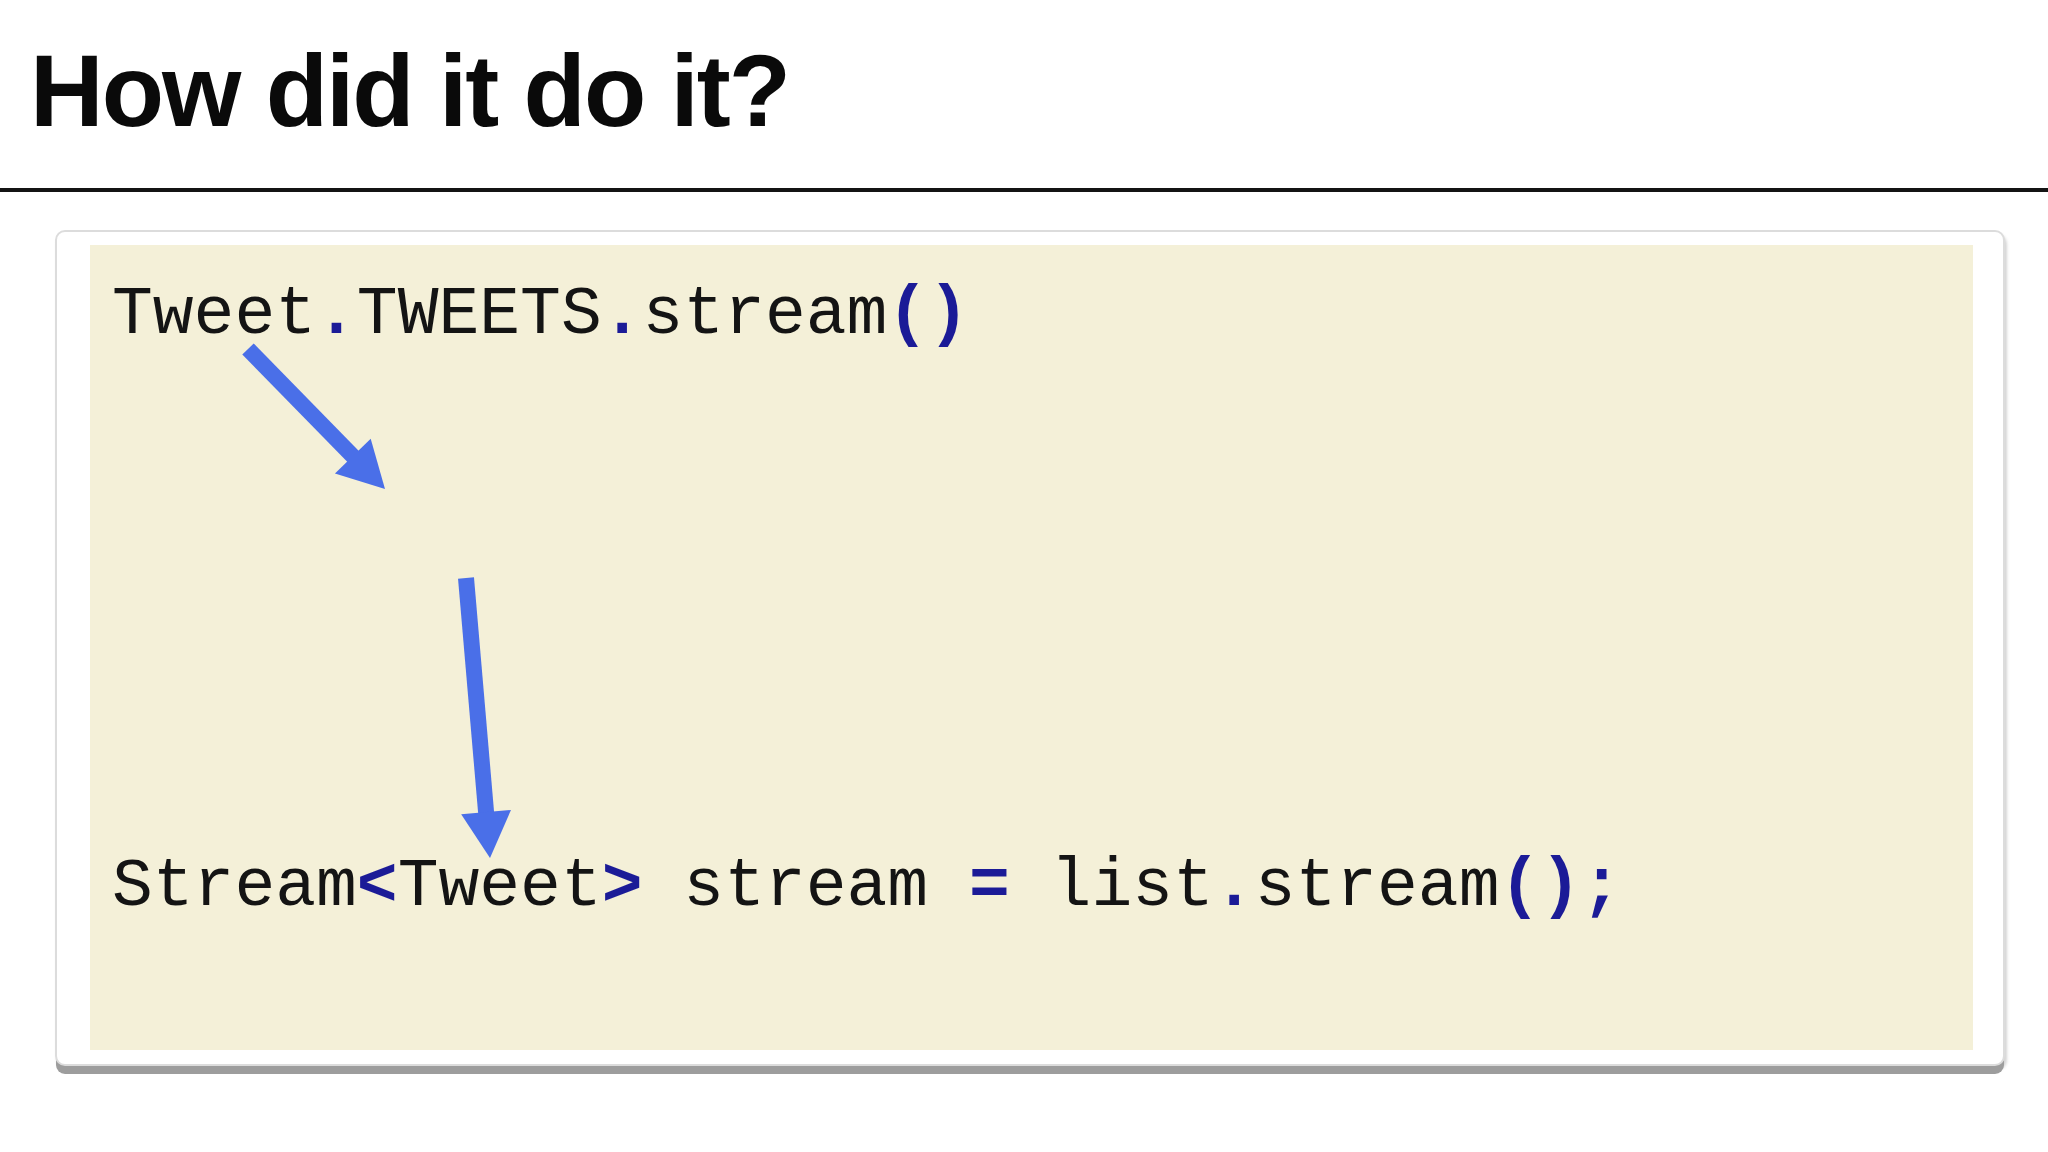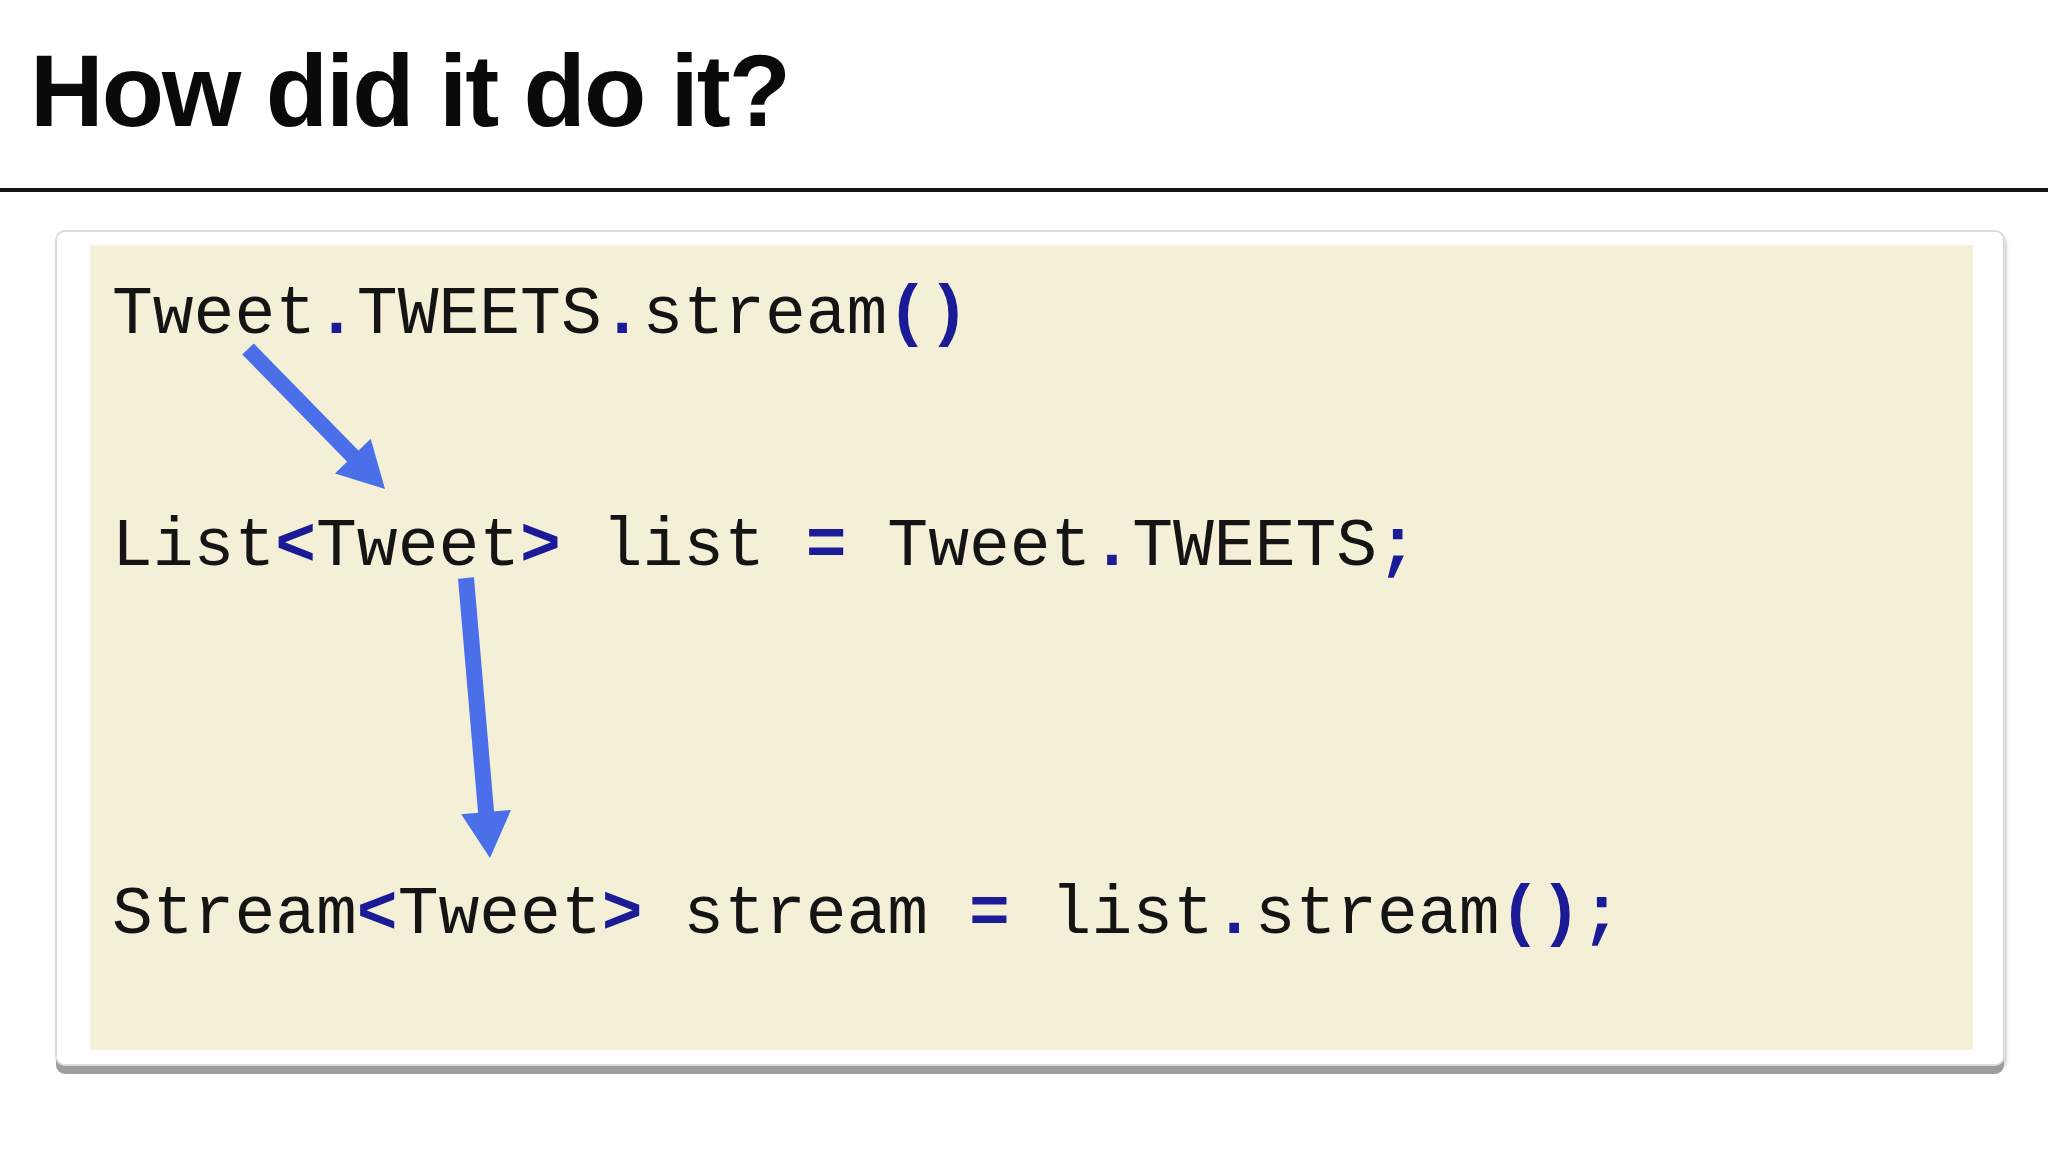--- a/index.html
+++ b/index.html
@@ -52,21 +52,21 @@
     position: absolute;
     left: 112px;
     font-family: "Liberation Mono", monospace;
     font-size: 68px;
     line-height: 68px;
     white-space: pre;
     color: var(--code-fg, #141414);
   }
   .code-line.l0 { top: 281px; }
   .code-line.l1 { top: 513px; }
-  .code-line.l2 { top: 853px; margin-top: 28px; }
+  .code-line.l2 { top: 853px; }
   .tok-plain  { color: var(--code-fg, #141414); }
   .tok-accent { color: var(--accent, #1b1b97); font-weight: bold; }
   .arrow-overlay {
     position: absolute;
     left: 0; top: 0;
     pointer-events: none;
   }
 </style>
 </head>
 <body style="--code-bg: #f4f0d8; --code-fg: #141414; --accent: #1b1b97;">
@@ -76,21 +76,20 @@
   <h1 class="title">How did it do it?</h1>
 
   <div class="rule"></div>
 
   <div class="card">
     <div class="cream"></div>
   </div>
 
   <div class="code-layer" id="code-layer">
       <div class="code-line l0"><span class="tok-plain">Tweet</span><span class="tok-accent">.</span><span class="tok-plain">TWEETS</span><span class="tok-accent">.</span><span class="tok-plain">stream</span><span class="tok-accent">()</span></div>
-      <div class="code-line l1"><span class="tok-plain">List</span><span class="tok-accent">&lt;</span><span class="tok-plain">Tweet</span><span class="tok-accent">&gt;</span><span class="tok-plain"> list </span><span class="tok-accent">=</span><span class="tok-plain"> Tweet</span><span class="tok-accent">.</span><span class="tok-plain">TWEETS</span><span class="tok-accent">;</span></div>
       <div class="code-line l2"><span class="tok-plain">Stream</span><span class="tok-accent">&lt;</span><span class="tok-plain">Tweet</span><span class="tok-accent">&gt;</span><span class="tok-plain"> stream </span><span class="tok-accent">=</span><span class="tok-plain"> list</span><span class="tok-accent">.</span><span class="tok-plain">stream</span><span class="tok-accent">()</span><span class="tok-accent">;</span></div>
     </div>
 
   <svg class="arrow-overlay" id="arrow-svg" width="2048" height="1152" viewBox="0 0 2048 1152">
       <line x1="248" y1="349" x2="355.6248821704613" y2="458.9816314150699" stroke="#4a6fe8" stroke-width="16"></line>
       <polygon points="385,489 334.9591753623326,473.6079283531353 370.69532843963026,438.63754998463685" fill="#4a6fe8"></polygon>
       <line x1="466" y1="578" x2="486.41315206344973" y2="816.1534407402464" stroke="#4a6fe8" stroke-width="16"></line>
       <polygon points="490,858 461.16288127202023,814.3030826777403 510.9802137241077,810.0330256104185" fill="#4a6fe8"></polygon>
     </svg>
 

